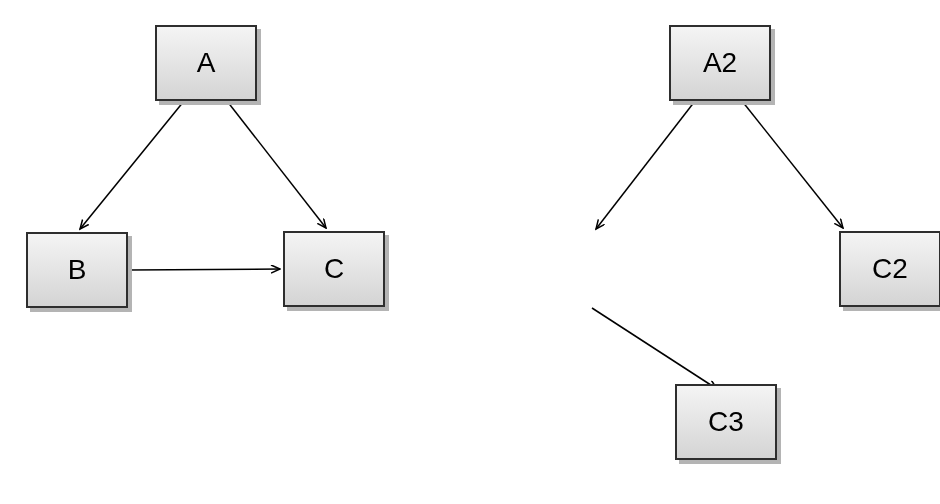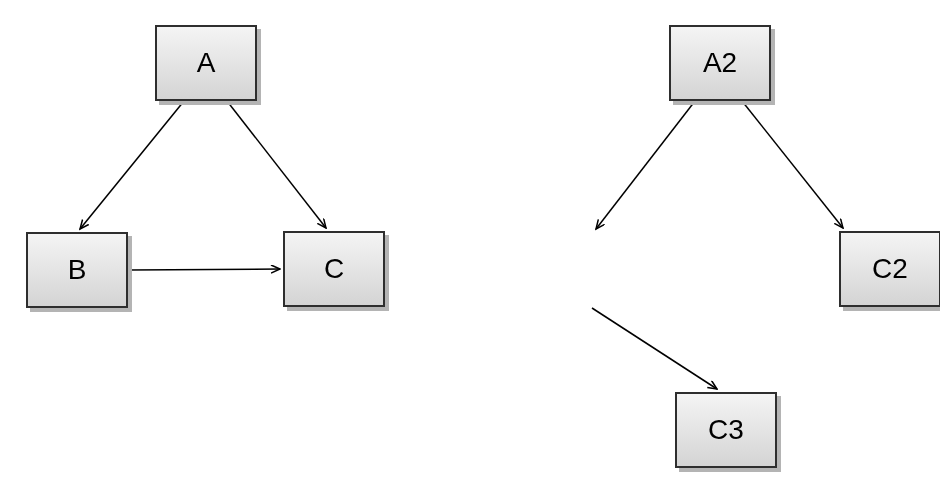--- a/index.html
+++ b/index.html
@@ -37,21 +37,21 @@
     color: #000000;
     user-select: none;
   }
   
   .node-A  { left: 155px; top: 25px;  }
   .node-B  { left: 26px;  top: 232px; }
   .node-C  { left: 283px; top: 231px; }
   .node-A2 { left: 669px; top: 25px;  }
   .node-B2 { left: 542px; top: 232px; }
   .node-C2 { left: 799px; top: 231px; margin-left: 40px; }
-  .node-C3 { left: 675px; top: 392px; }
+  .node-C3 { left: 675px; top: 384px; }
 </style>
 </head>
 <body>
 
 <div class="canvas">
 
   <svg class="edges-layer" width="940" height="504" viewBox="0 0 940 504" xmlns="http://www.w3.org/2000/svg">
     <defs>
       <marker id="arrow-open" markerWidth="11" markerHeight="10" refX="9.5" refY="4.5" orient="auto" markerUnits="userSpaceOnUse">
         <path d="M0.5,0.5 L9.5,4.5 L0.5,8.5" fill="none" stroke="#000000" stroke-width="1.5"></path>

